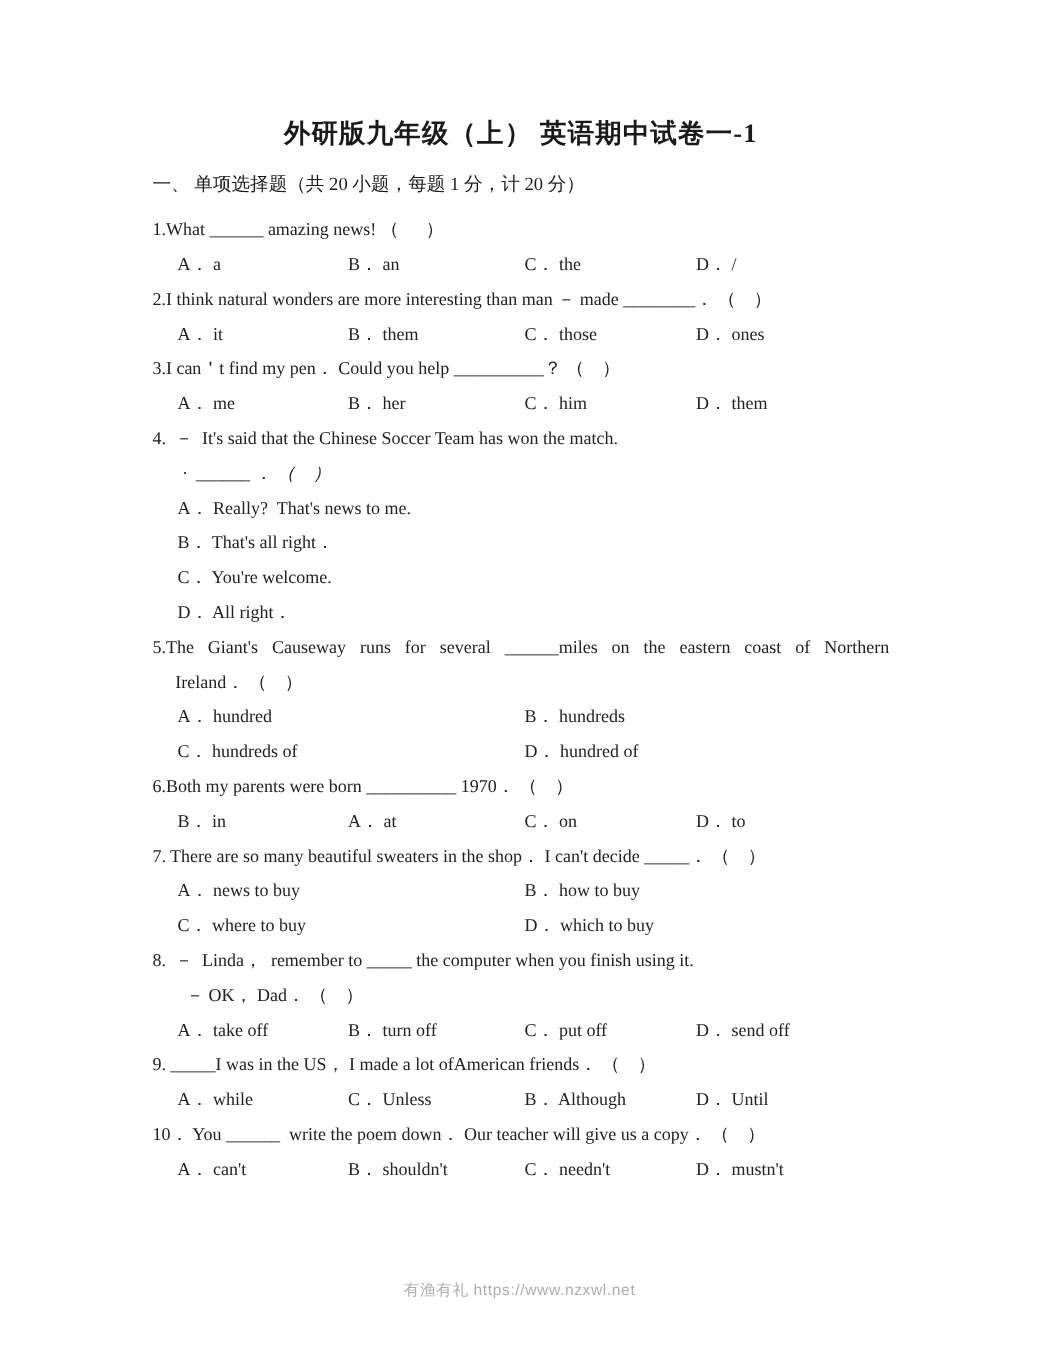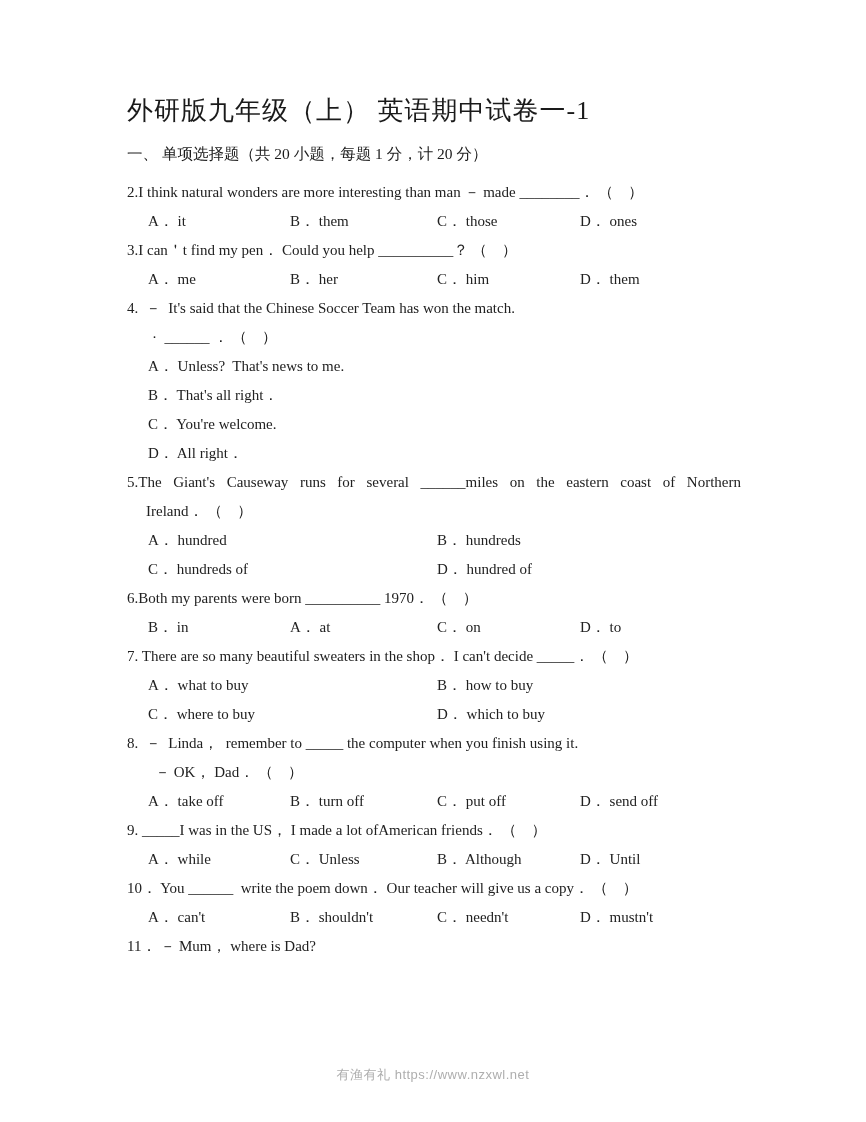--- a/index.html
+++ b/index.html
@@ -13,22 +13,23 @@
     font-size:15px;
     overflow:hidden;
   }
   .content {
     position:absolute;
     left:127px; top:96px;
     width:614px;
   }
   .title {
     margin:0;
-    font-size:26px;
-    font-weight:normal;
+    text-align:center;
+    font-size:22px;
+    font-weight:bold;
     line-height:30px;
     letter-spacing:1px;
     color:#1a1a1a;
   }
   .section-heading {
     margin:17px 0 14px 0;
     font-weight:normal;
     font-size:15.5px;
     line-height:21px;
     color:#1a1a1a;
@@ -36,21 +37,21 @@
   .stem {
     line-height:29px;
     white-space:pre-wrap;
   }
   .stem.justify {
     white-space:normal;
     text-align:justify;
     text-align-last:justify;
   }
   .indent-19 { padding-left:19px; }
-  .indent-25 { padding-left:25px; }
+  .indent-25 { padding-left:25px;font-style:italic; }
   .indent-28 { padding-left:28px; }
   .opts4 {
     display:grid;
     grid-template-columns:142px 147px 143px 1fr;
     padding-left:21px;
     line-height:29px;
   }
   .opts2 {
     display:grid;
     grid-template-columns:289px 1fr;
@@ -77,20 +78,29 @@
 </head>
 <body>
 
 <div class="page">
   <div class="content">
 
     <h1 class="title">外研版九年级（上） 英语期中试卷一-1</h1>
 
     <div class="section-heading">一、 单项选择题（共 20 小题，每题 1 分，计 20 分）</div>
 
+    <div class="question">
+      <div class="stem">1.What ______ amazing news! （      ）</div>
+      <div class="opts4">
+        <span class="opt">A． a</span>
+        <span class="opt">B． an</span>
+        <span class="opt">C． the</span>
+        <span class="opt">D． /</span>
+      </div>
+    </div>
 
     <div class="question">
       <div class="stem">2.I think natural wonders are more interesting than man － made ________． （    ）</div>
       <div class="opts4">
         <span class="opt">A． it</span>
         <span class="opt">B． them</span>
         <span class="opt">C． those</span>
         <span class="opt">D． ones</span>
       </div>
     </div>
@@ -101,21 +111,21 @@
         <span class="opt">A． me</span>
         <span class="opt">B． her</span>
         <span class="opt">C． him</span>
         <span class="opt">D． them</span>
       </div>
     </div>
 
     <div class="question">
       <div class="stem">4.  －  It's said that the Chinese Soccer Team has won the match.</div>
       <div class="stem indent-25">·  ______ ． （    ）</div>
-      <div class="opt-line">A． Unless?  That's news to me.</div>
+      <div class="opt-line">A． Really?  That's news to me.</div>
       <div class="opt-line">B． That's all right．</div>
       <div class="opt-line">C． You're welcome.</div>
       <div class="opt-line">D． All right．</div>
     </div>
 
     <div class="question">
       <div class="stem justify">5.The Giant's Causeway runs for several ______miles on the eastern coast of Northern</div>
       <div class="stem indent-19">Ireland． （    ）</div>
       <div class="opts2">
         <span class="opt">A． hundred</span>
@@ -131,21 +141,21 @@
         <span class="opt">B． in</span>
         <span class="opt">A． at</span>
         <span class="opt">C． on</span>
         <span class="opt">D． to</span>
       </div>
     </div>
 
     <div class="question">
       <div class="stem">7. There are so many beautiful sweaters in the shop． I can't decide _____． （    ）</div>
       <div class="opts2">
-        <span class="opt">A． what to buy</span>
+        <span class="opt">A． news to buy</span>
         <span class="opt">B． how to buy</span>
         <span class="opt">C． where to buy</span>
         <span class="opt">D． which to buy</span>
       </div>
     </div>
 
     <div class="question">
       <div class="stem">8.  －  Linda，  remember to _____ the computer when you finish using it.</div>
       <div class="stem indent-28">－ OK， Dad． （    ）</div>
       <div class="opts4">
@@ -169,20 +179,17 @@
     <div class="question">
       <div class="stem">10． You ______  write the poem down． Our teacher will give us a copy． （    ）</div>
       <div class="opts4">
         <span class="opt">A． can't</span>
         <span class="opt">B． shouldn't</span>
         <span class="opt">C． needn't</span>
         <span class="opt">D． mustn't</span>
       </div>
     </div>
 
-    <div class="question">
-      <div class="stem">11． － Mum， where is Dad?</div>
-    </div>
 
   </div>
 
   <div class="footer">有渔有礼 https://www.nzxwl.net</div>
 </div>
 
 </body></html>

